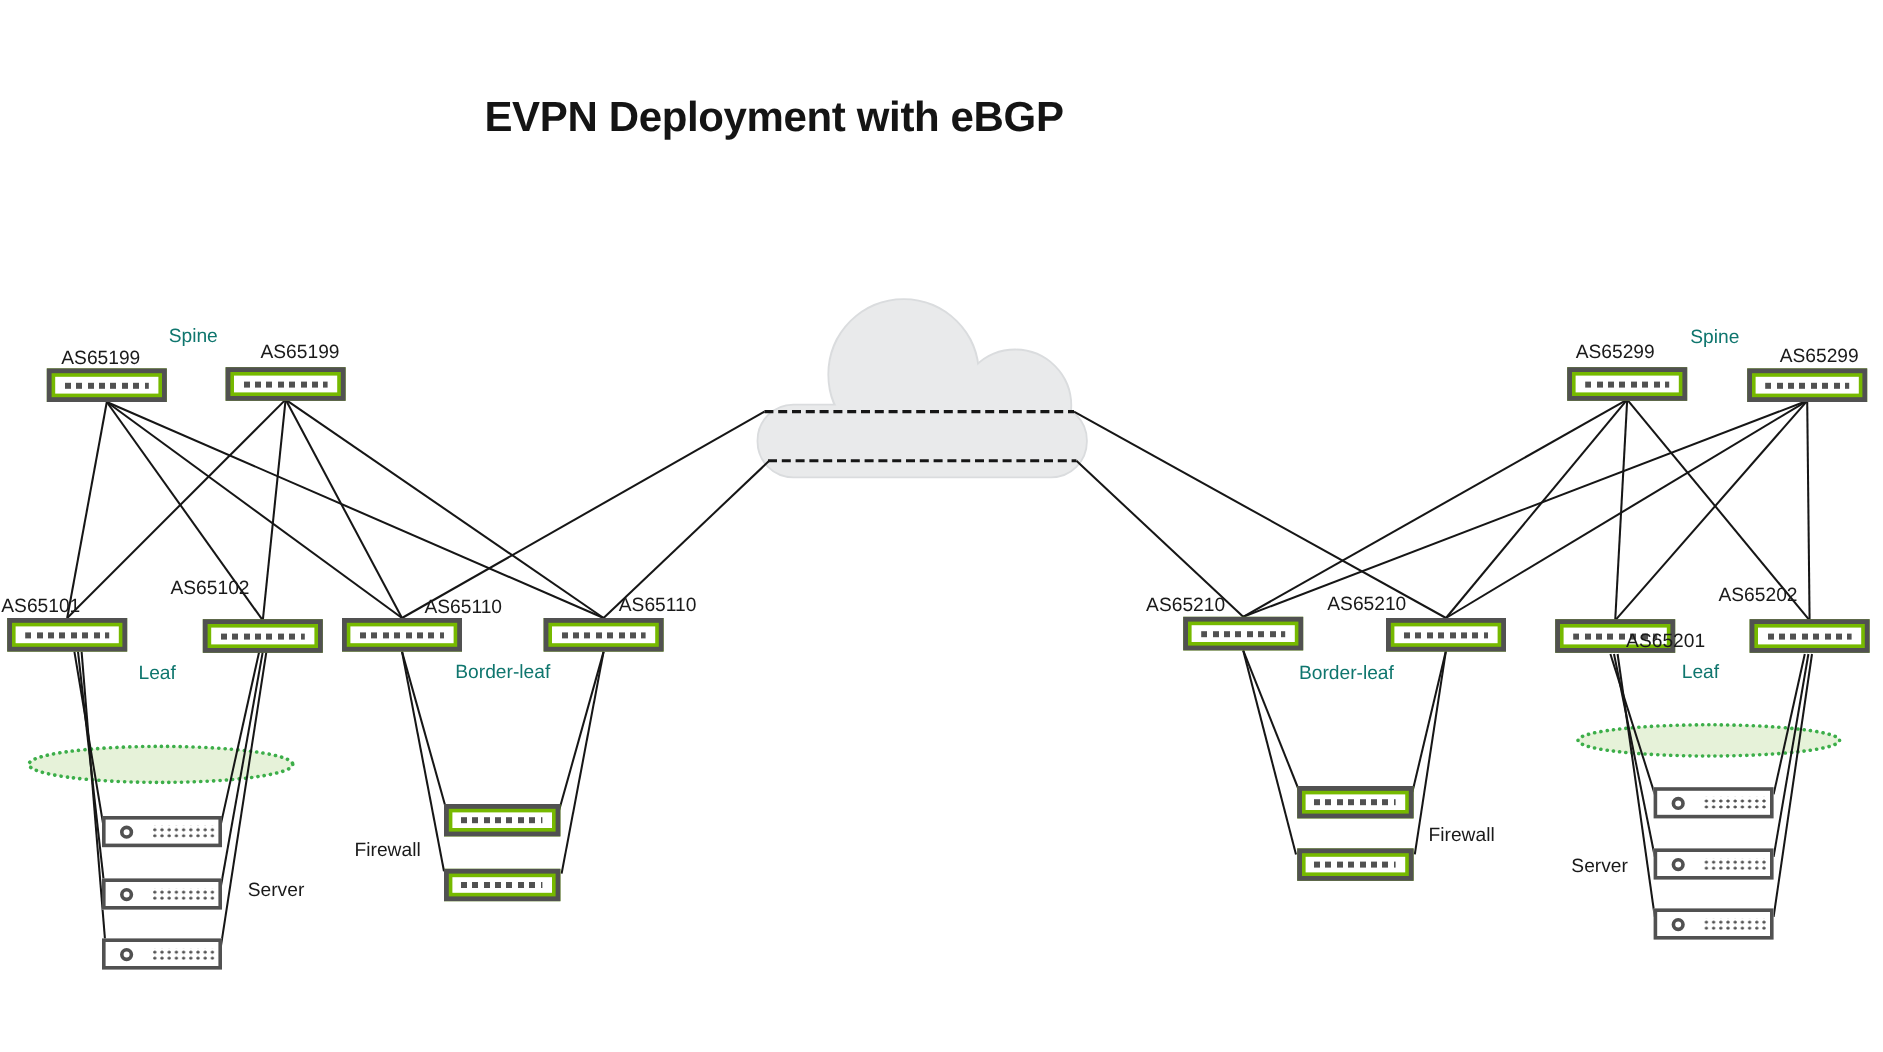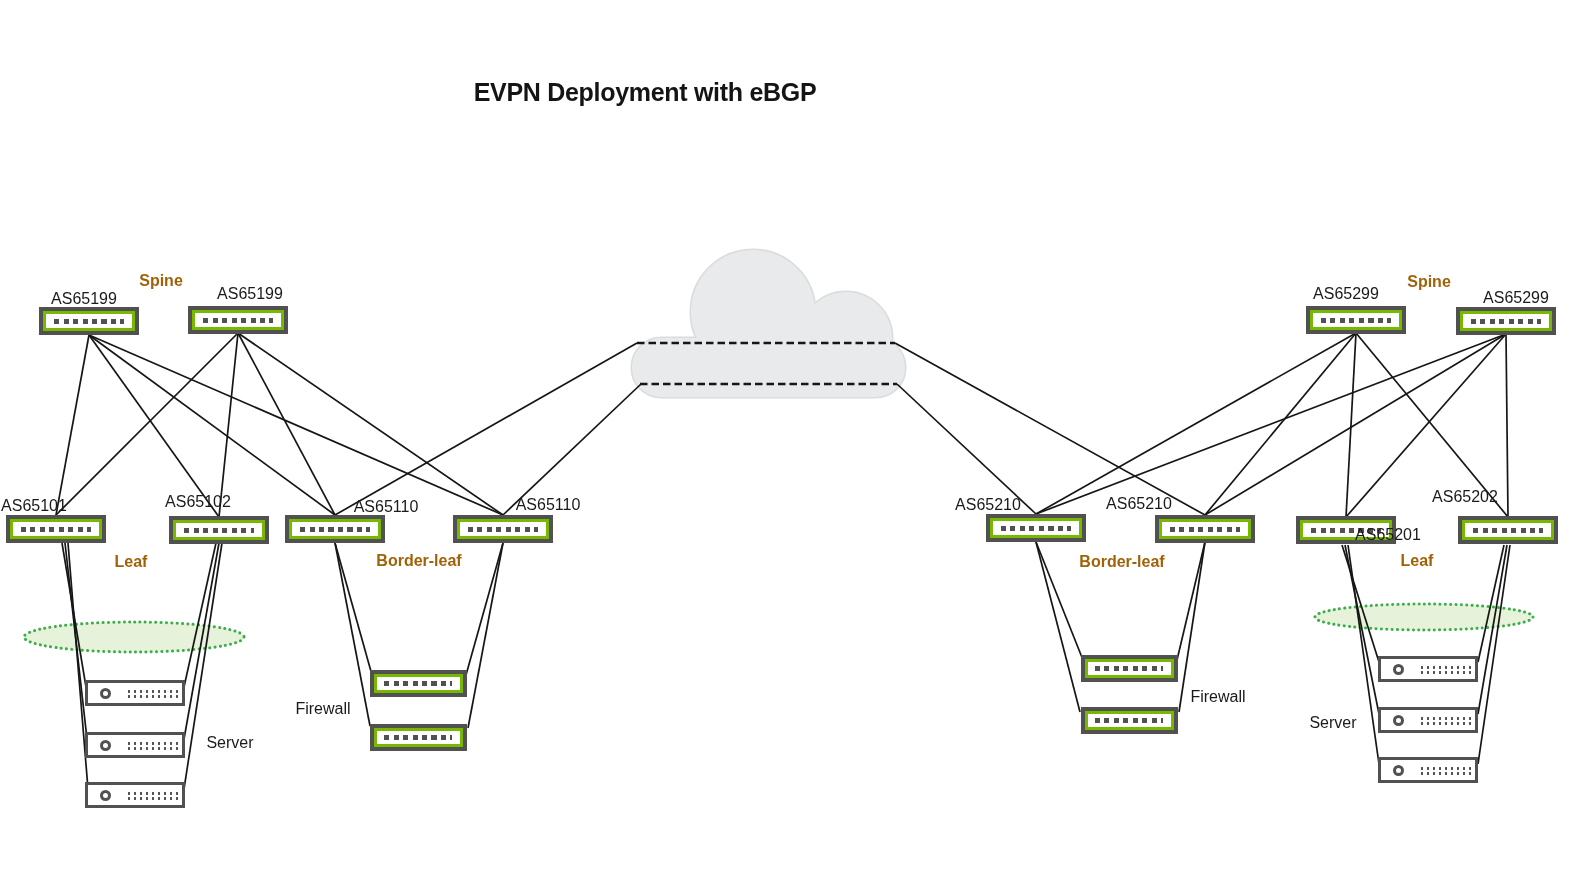--- a/index.html
+++ b/index.html
@@ -1,36 +1,36 @@
 <!DOCTYPE html>
 <html><head>
 <meta charset="utf-8">
 <style>
   html,body{margin:0;padding:0;}
   body{width:1569px;height:877px;position:relative;background:#ffffff;overflow:hidden;
        font-family:"Liberation Sans",sans-serif;}
   .title{position:absolute;left:645px;top:75px;transform:translate(-50%,-50%);
-         font-size:25px;letter-spacing:-0.3px;color:#141414;white-space:nowrap;}
+         font-size:35px;letter-spacing:-0.3px;color:#141414;white-space:nowrap;}
   #link-layer{position:absolute;left:0;top:0;}
   #node-layer{position:absolute;left:0;top:0;width:1569px;height:877px;}
   .node{position:absolute;box-sizing:border-box;}
   .switch,.firewall{border:4px solid #515151;background:#76b900;padding:3px;display:flex;}
   .face{flex:1;background:#ffffff;display:flex;align-items:center;justify-content:center;}
   .dots{width:82%;height:5px;
         background:repeating-linear-gradient(90deg,#515151 0 5px,transparent 5px 9.5px);}
   .server{border:3px solid #515151;background:#ffffff;display:flex;align-items:center;
           gap:14px;padding:0 12px;}
   .led{width:11px;height:11px;border:3px solid #515151;border-radius:50%;box-sizing:border-box;
        flex:0 0 11px;}
   .sdots{flex:0 0 56px;height:10px;
          background-image:radial-gradient(circle,#515151 1.1px,transparent 1.45px);
          background-size:6px 5px;background-position:1px 1px;}
   .dlabel{position:absolute;transform:translate(-50%,-50%);font-size:16px;color:#1a1a1a;
           white-space:nowrap;}
-  .dlabel.blue{color:#a16207;font-weight:bold;}
+  .dlabel.blue{color:#0f766e;}
 </style>
 </head>
 <body>
 
 <h1 class="title">EVPN Deployment with eBGP</h1>
 
 <svg id="link-layer" width="1569" height="877" viewBox="0 0 1569 877">
     <g fill="#e9eaeb" stroke="#dadcde" stroke-width="3">
       <circle cx="753" cy="312" r="62"></circle>
       <circle cx="846" cy="338" r="46"></circle>
@@ -189,21 +189,21 @@
       <span class="sdots"></span>
     </div>
     <div class="node server" style="left: 1378px; top: 757px; width: 100px; height: 26px;">
       <span class="led"></span>
       <span class="sdots"></span>
     </div>
     <div class="dlabel" style="left: 84px; top: 299px;">AS65199</div>
     <div class="dlabel" style="left: 250px; top: 294px;">AS65199</div>
     <div class="dlabel blue" style="left: 161px; top: 281px;">Spine</div>
     <div class="dlabel" style="left: 34px; top: 506px;">AS65101</div>
-    <div class="dlabel" style="left: 175px; top: 502px; margin-left: 23px;">AS65102</div>
+    <div class="dlabel" style="left: 175px; top: 491px;">AS65102</div>
     <div class="dlabel blue" style="left: 131px; top: 562px;">Leaf</div>
     <div class="dlabel" style="left: 386px; top: 507px;">AS65110</div>
     <div class="dlabel" style="left: 548px; top: 505px;">AS65110</div>
     <div class="dlabel blue" style="left: 419px; top: 561px;">Border-leaf</div>
     <div class="dlabel" style="left: 323px; top: 709px;">Firewall</div>
     <div class="dlabel" style="left: 230px; top: 743px;">Server</div>
     <div class="dlabel" style="left: 988px; top: 505px;">AS65210</div>
     <div class="dlabel" style="left: 1139px; top: 504px;">AS65210</div>
     <div class="dlabel blue" style="left: 1122px; top: 562px;">Border-leaf</div>
     <div class="dlabel" style="left: 1388px; top: 535px;">AS65201</div>

